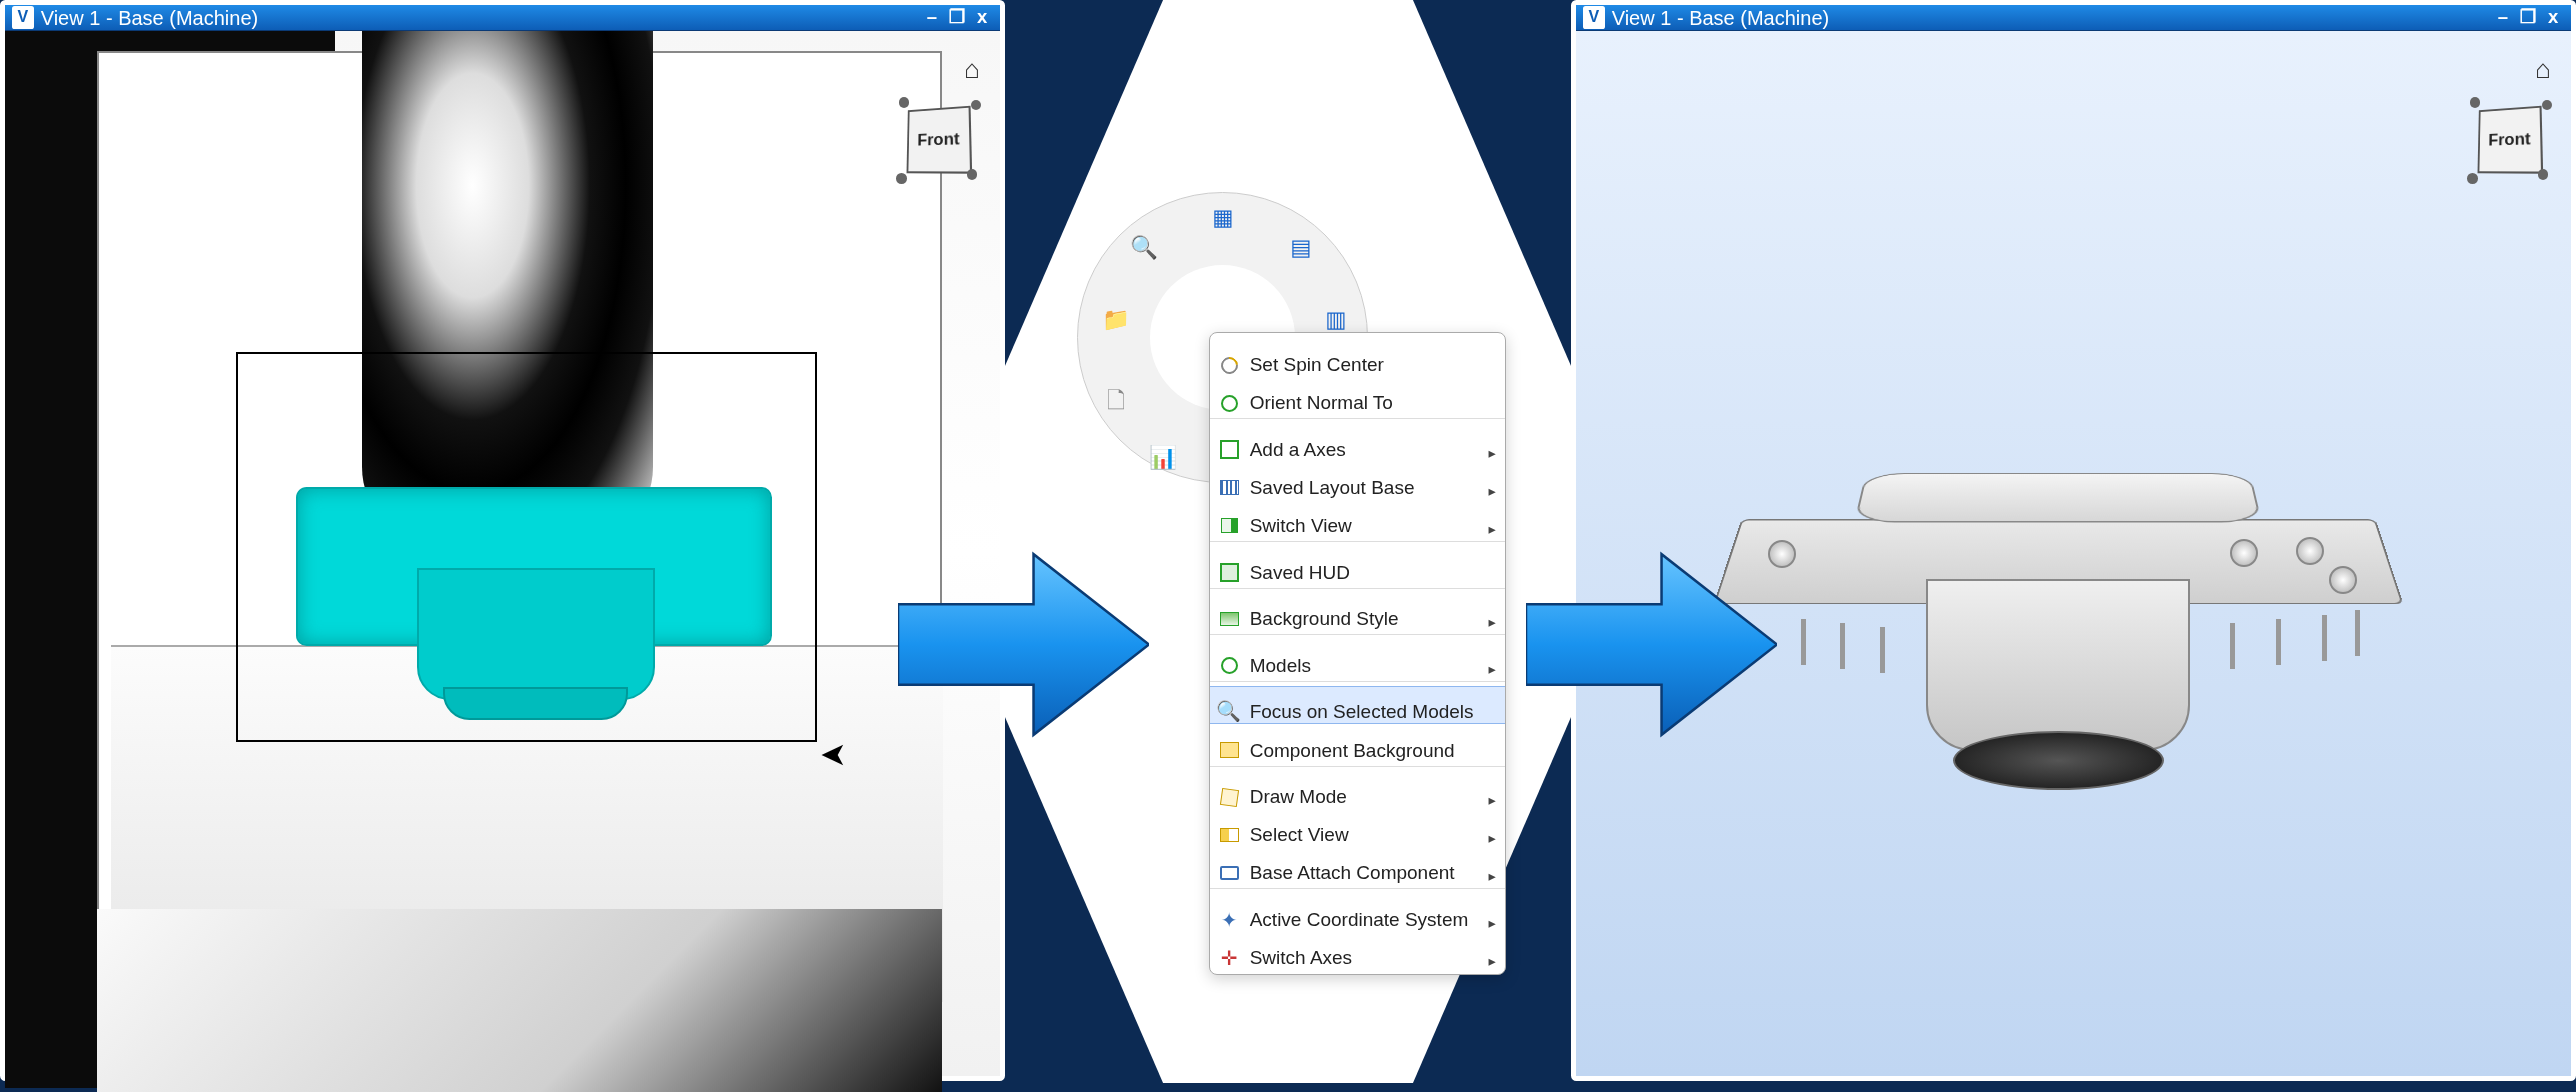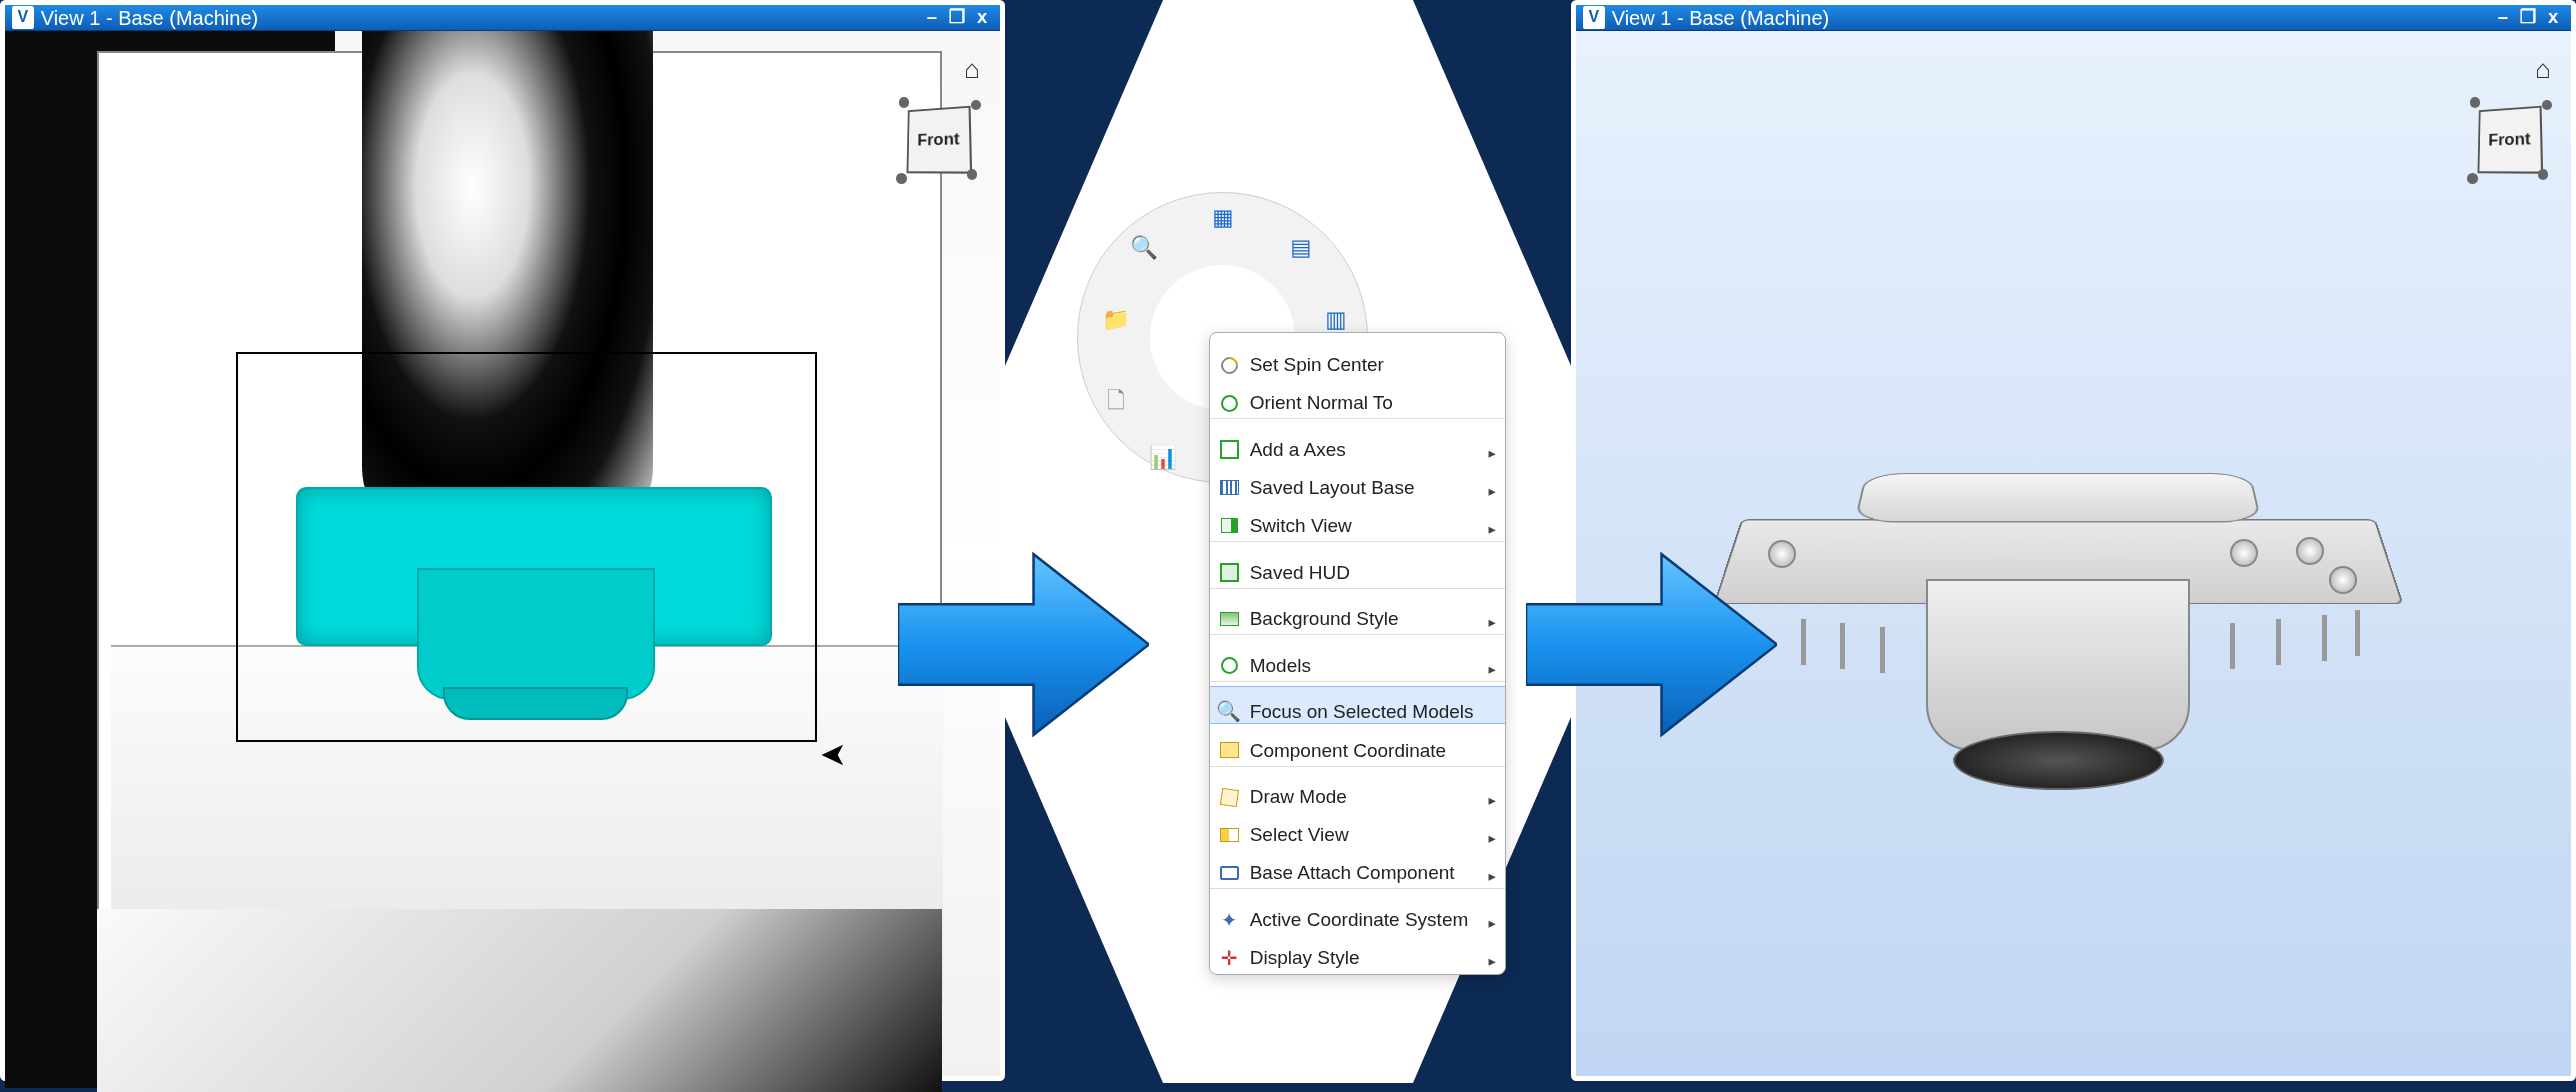--- a/index.html
+++ b/index.html
@@ -267,21 +267,21 @@
     <div class="menu-item hover">
       <span class="mi-icon">
         <span class="ico-mag">🔍</span>
       </span>
       <span class="mi-label">Focus on Selected Models</span>
     </div>
     <div class="menu-item">
       <span class="mi-icon">
         <span class="ico-comp"></span>
       </span>
-      <span class="mi-label">Component Coordinate</span>
+      <span class="mi-label">Component Background</span>
     </div>
     <div class="sep"></div>
     <div class="menu-item">
       <span class="mi-icon">
         <span class="ico-cube"></span>
       </span>
       <span class="mi-label">Draw Mode</span>
       <span class="mi-arrow">▸</span>
     </div>
     <div class="menu-item">
@@ -303,17 +303,17 @@
       <span class="mi-icon">
         <span class="ico-axes">✦</span>
       </span>
       <span class="mi-label">Active Coordinate System</span>
       <span class="mi-arrow">▸</span>
     </div>
     <div class="menu-item">
       <span class="mi-icon">
         <span class="ico-axes2">✛</span>
       </span>
-      <span class="mi-label">Display Style</span>
+      <span class="mi-label">Switch Axes</span>
       <span class="mi-arrow">▸</span>
     </div>
   </div>
 
 
 </body></html>

